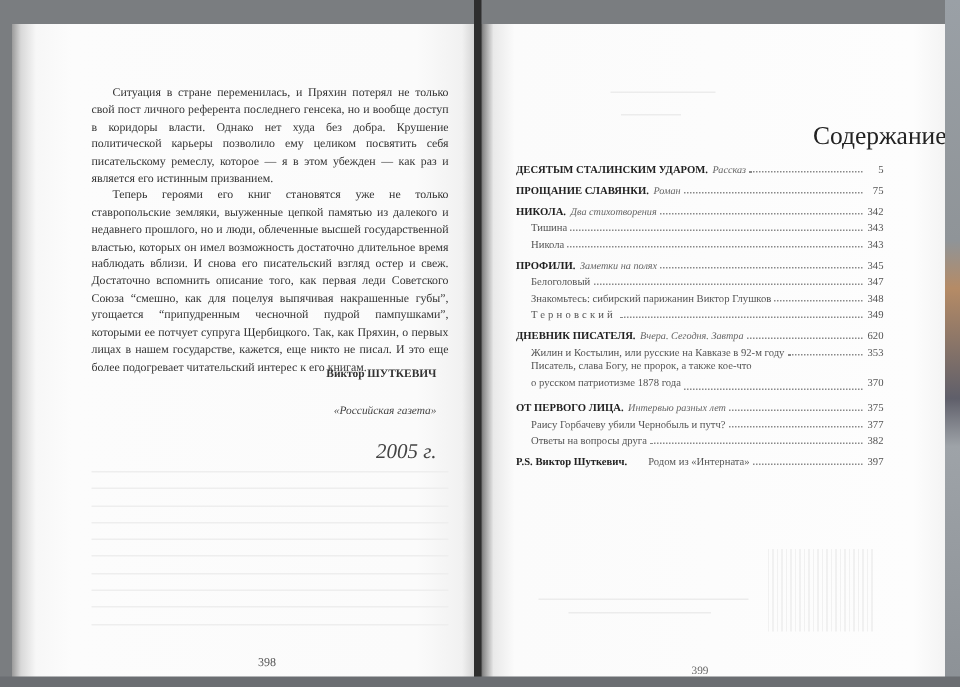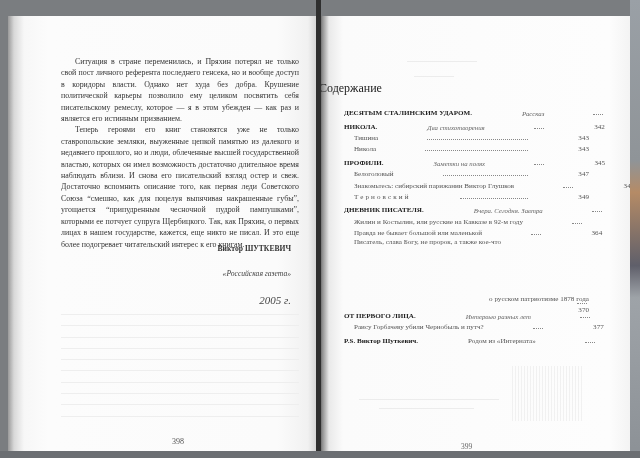--- a/index.html
+++ b/index.html
@@ -25,32 +25,32 @@
   .edge-right { position:absolute; left:630px; top:0; width:10px; height:458px;
     background:linear-gradient(to bottom, #9aa0a6 0%, #8f9498 35%, #b58b66 42%, #5f5f6a 58%, #9ea3a8 65%, #8c9196 100%); }
   .bottom-edge { position:absolute; left:0; top:451px; width:640px; height:7px; background:#6b6e72; }
 
   
   .lp-body { position:absolute; left:53px; top:40px; width:238px; font-size:7.9px; line-height:11.4px; text-align:justify; color:#333; }
   .lp-body p { margin:0; text-indent:14px; }
   .lp-sig { position:absolute; right:27px; text-align:right; }
   .lp-author { top:228px; font-size:7.6px; font-weight:bold; color:#333; }
   .lp-source { top:253px; font-size:7.6px; font-style:italic; color:#444; }
-  .lp-year { top:278px; font-size:11px; font-style:italic; color:#444; }
+  .lp-year { top:278px; font-size:14px; font-style:italic; color:#444; }
   .lp-pagenum { position:absolute; left:164px; top:421px; font-size:8px; color:#555; }
   .ghost-lines { position:absolute; left:53px; top:298px; width:238px; }
   .ghost-lines div { height:1px; background:#eeeeee; margin-bottom:10.3px; }
-  .rp-title { position:absolute; left:0; width:100%; top:65px; text-align:left; font-size:12px; color:#222; }
+  .rp-title { position:absolute; left:0; width:100%; top:65px; text-align:right; font-size:17px; color:#222; }
   .toc { position:absolute; left:25px; top:90px; width:245px; font-size:7.1px; }
-  .toc-row { display:flex; align-items:flex-end; height:11.2px; white-space:nowrap;gap:47px; }
+  .toc-row { display:flex; align-items:flex-end; height:11.2px; white-space:nowrap; }
   .toc-row.sub { padding-left:10px; }
   .toc-row.gap { margin-top:2.6px; }
   .toc-row.two-line { height:auto; flex-direction:column; align-items:stretch; }
   .toc-row.two-line .l1 { height:11.2px; line-height:11.2px; }
-  .toc-row.two-line .l2 { display:flex; align-items:flex-end; height:11.2px;flex-direction:column; }
+  .toc-row.two-line .l2 { display:flex; height:11.2px; }
   .toc-main { font-weight:bold; color:#222; }
   .toc-genre { font-style:italic; color:#666; font-size:6.8px; margin-left:3px; }
   .toc-text { color:#555; }
   .toc-text.spaced { letter-spacing:2.1px; }
   .toc-dots { flex:1; border-bottom:1px dotted #888; margin:0 2px 2px 2px; min-width:10px; }
   .toc-page { color:#555; text-align:right; min-width:12px; }
   .rp-pagenum { position:absolute; left:142px; top:426px; font-size:7.5px; color:#666; }
   .rp-faint-block { position:absolute; left:193px; top:350px; width:70px; height:55px;
     background:repeating-linear-gradient(to right, #eeeeee 0 1px, transparent 1px 3px); opacity:0.8; }
   .rp-faint-line { position:absolute; height:1px; background:#ececec; }
@@ -88,20 +88,26 @@
     <div class="rp-title">Содержание</div>
 
     <div class="toc">
       <div class="toc-row">
         <span class="toc-main">ДЕСЯТЫМ СТАЛИНСКИМ УДАРОМ.</span>
           <span class="toc-genre">Рассказ</span>
           <span class="toc-dots"></span>
           <span class="toc-page">5</span>
       </div>
       <div class="toc-row gap">
+        <span class="toc-main">ПРОЩАНИЕ СЛАВЯНКИ.</span>
+          <span class="toc-genre">Роман</span>
+          <span class="toc-dots"></span>
+          <span class="toc-page">75</span>
+      </div>
+      <div class="toc-row gap">
         <span class="toc-main">НИКОЛА.</span>
           <span class="toc-genre">Два стихотворения</span>
           <span class="toc-dots"></span>
           <span class="toc-page">342</span>
       </div>
       <div class="toc-row sub">
         <span class="toc-text">Тишина</span>
           <span class="toc-dots"></span>
           <span class="toc-page">343</span>
       </div>
@@ -135,47 +141,47 @@
         <span class="toc-main">ДНЕВНИК ПИСАТЕЛЯ.</span>
           <span class="toc-genre">Вчера. Сегодня. Завтра</span>
           <span class="toc-dots"></span>
           <span class="toc-page">620</span>
       </div>
       <div class="toc-row sub">
         <span class="toc-text">Жилин и Костылин, или русские на Кавказе в 92-м году</span>
           <span class="toc-dots"></span>
           <span class="toc-page">353</span>
       </div>
-      <div class="toc-row sub">
-        <span class="toc-text">Правда не бывает большой или маленькой</span>
-          <span class="toc-dots"></span>
-          <span class="toc-page">364</span>
-      </div>
       <div class="toc-row sub two-line">
         <span class="toc-text l1">Писатель, слава Богу, не пророк, а также кое-что</span>
         <span class="l2">
             <span class="toc-text">о русском патриотизме 1878 года</span>
             <span class="toc-dots"></span>
             <span class="toc-page">370</span>
           </span>
       </div>
       <div class="toc-row gap">
         <span class="toc-main">ОТ ПЕРВОГО ЛИЦА.</span>
           <span class="toc-genre">Интервью разных лет</span>
           <span class="toc-dots"></span>
           <span class="toc-page">375</span>
       </div>
       <div class="toc-row sub">
         <span class="toc-text">Раису Горбачеву убили Чернобыль и путч?</span>
           <span class="toc-dots"></span>
           <span class="toc-page">377</span>
       </div>
+      <div class="toc-row sub">
+        <span class="toc-text">Ответы на вопросы друга</span>
+          <span class="toc-dots"></span>
+          <span class="toc-page">382</span>
+      </div>
       <div class="toc-row gap">
         <span class="toc-main">P.S. Виктор Шуткевич.</span>
-          <span class="toc-text" style="margin-left:3px;">Родом из «Интерната»</span>
+          <span class="toc-text" style="margin-left:14px;">Родом из «Интерната»</span>
           <span class="toc-dots"></span>
           <span class="toc-page">397</span>
       </div>
     </div>
 
     <div class="rp-faint-line" style="left:40px;top:383px;width:140px;"></div>
     <div class="rp-faint-line" style="left:60px;top:392px;width:95px;"></div>
     <div class="rp-faint-block"></div>
     <div class="rp-pagenum">399</div>
   </div>

